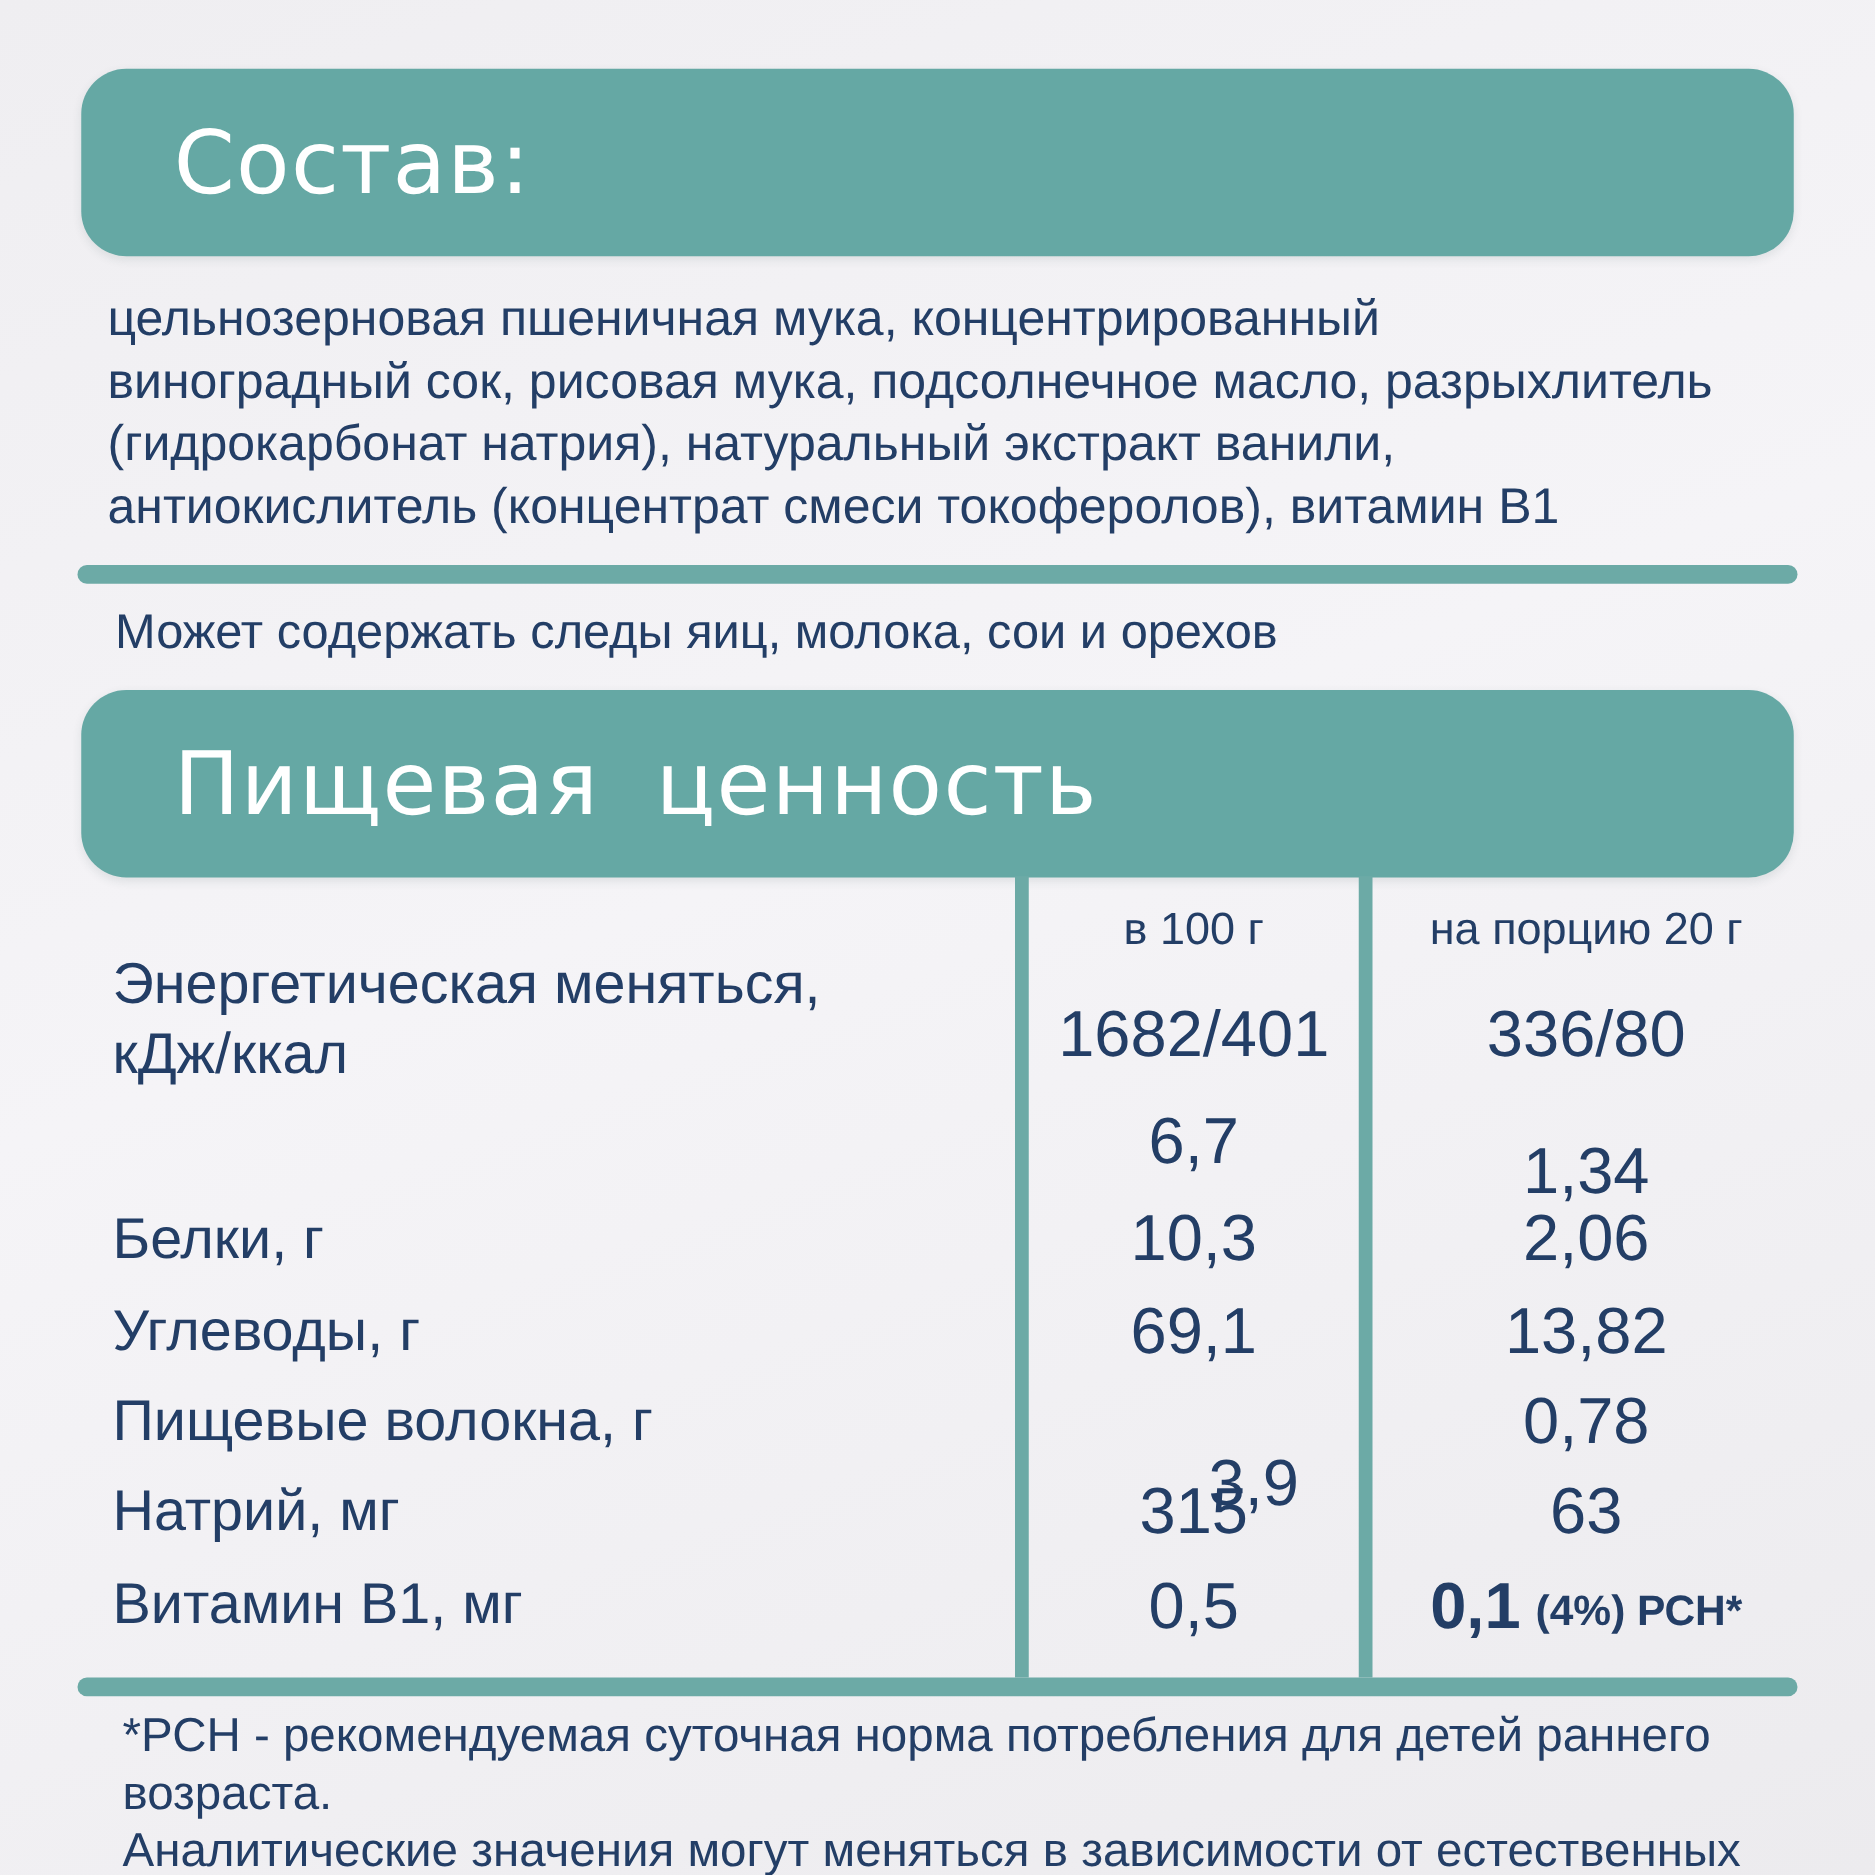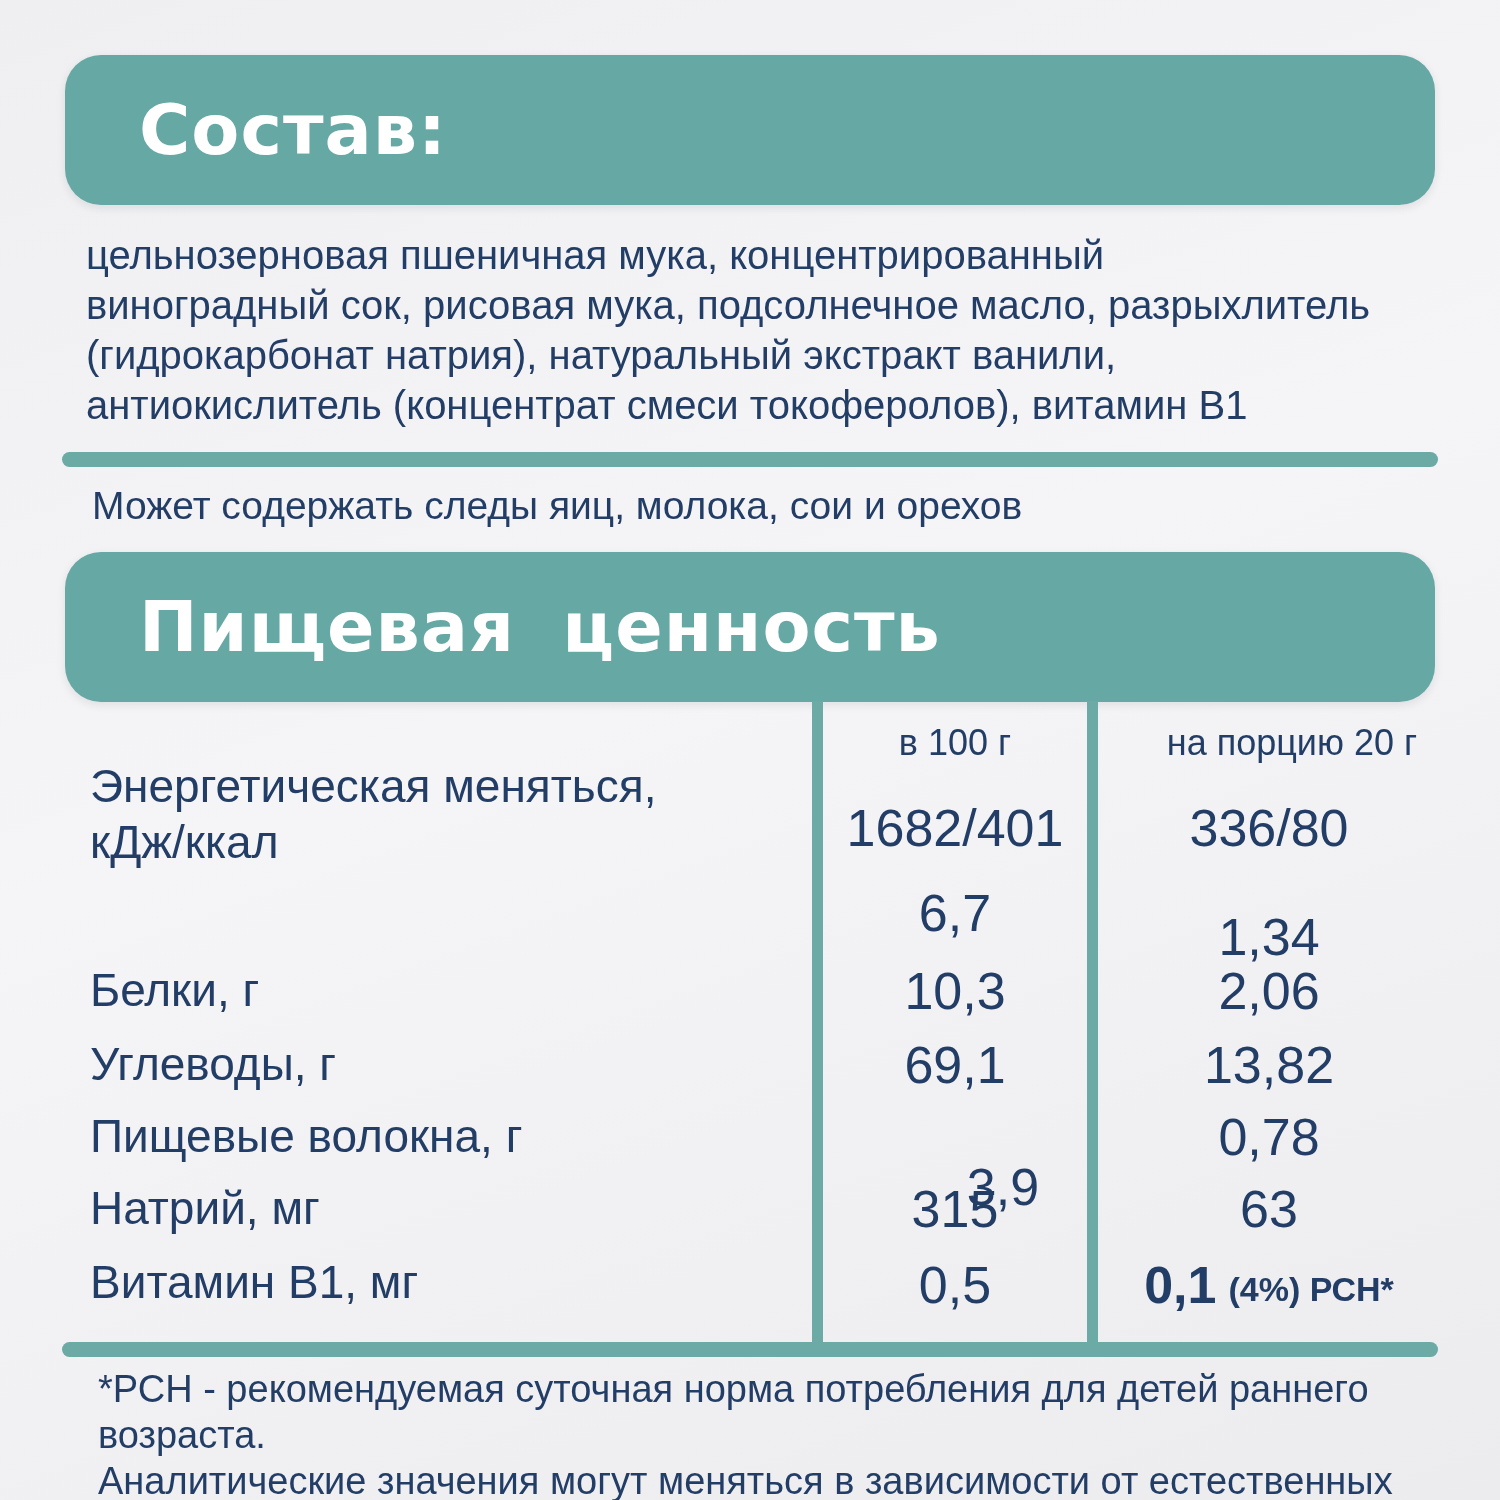--- a/index.html
+++ b/index.html
@@ -13,21 +13,21 @@
   }
   .teal-box{
     position:absolute;left:65px;width:1370px;height:150px;
     background:#65a8a4;border-radius:36px;
     display:flex;align-items:center;
     box-shadow:0 3px 8px rgba(40,70,70,0.10);
   }
   .teal-box .box-title{
     margin:0;padding-left:74px;
     font-family:"DejaVu Sans","Liberation Sans",sans-serif;
-    font-size:70px;font-weight:bold;color:#ffffff;
+    font-size:70px;font-weight:normal;color:#ffffff;
     letter-spacing:1px;word-spacing:22px;
   }
   .box-composition{top:55px;}
   .box-nutrition{top:552px;}
   .ingredients{
     position:absolute;left:86px;top:230px;width:1340px;
     font-size:40px;line-height:50px;white-space:pre-line;
   }
   .divider{
     position:absolute;left:62px;width:1376px;height:15px;
@@ -44,21 +44,21 @@
     background:#6caaa6;
   }
   .vline-1{left:812px;}
   .vline-2{left:1087px;}
   .col-head{
     position:absolute;top:715px;height:56px;
     display:flex;align-items:center;justify-content:center;
     font-size:36px;
   }
   .col-head-1{left:823px;width:264px;}
-  .col-head-2{left:1121px;width:342px;text-align:center;}
+  .col-head-2{left:1098px;width:342px;text-align:center;}
   .row-label{
     position:absolute;left:90px;width:620px;
     font-size:46px;line-height:56px;
   }
   .cell-val{
     position:absolute;height:62px;
     display:flex;align-items:center;justify-content:center;
     font-size:52px;white-space:nowrap;
   }
   .cell-val.c1{left:823px;width:264px;}

